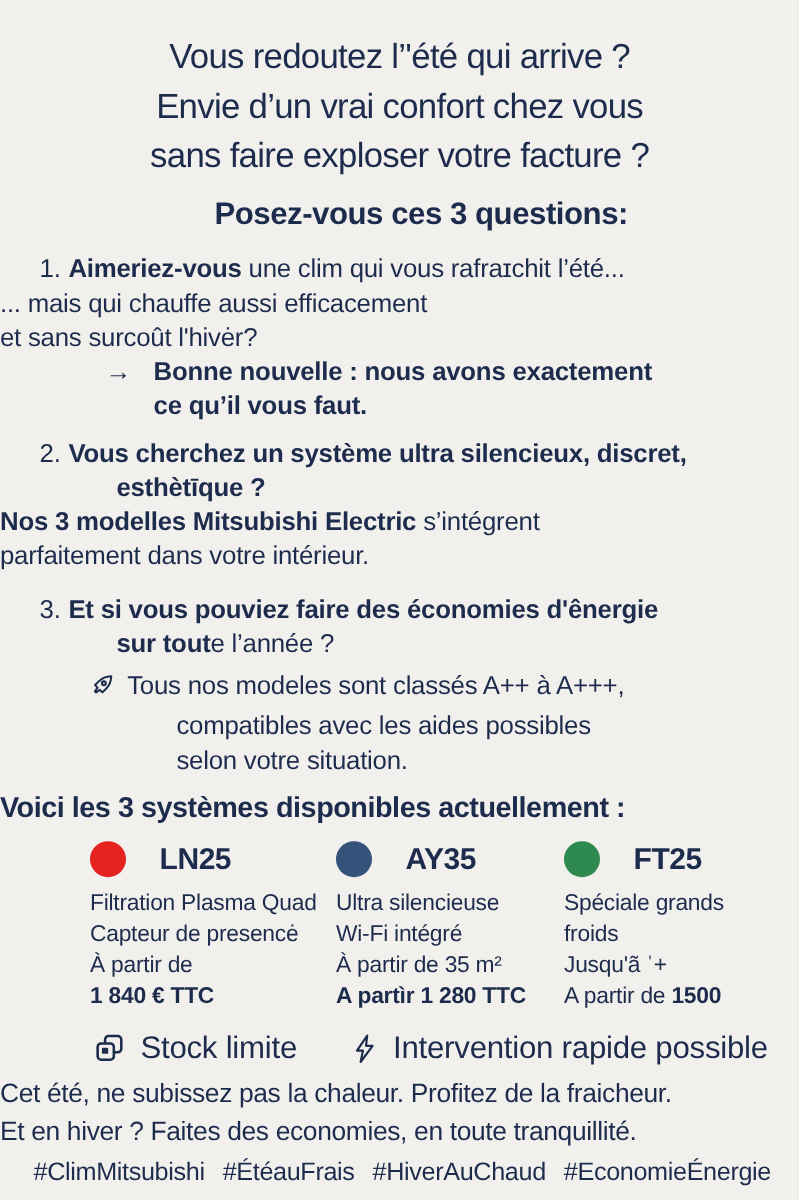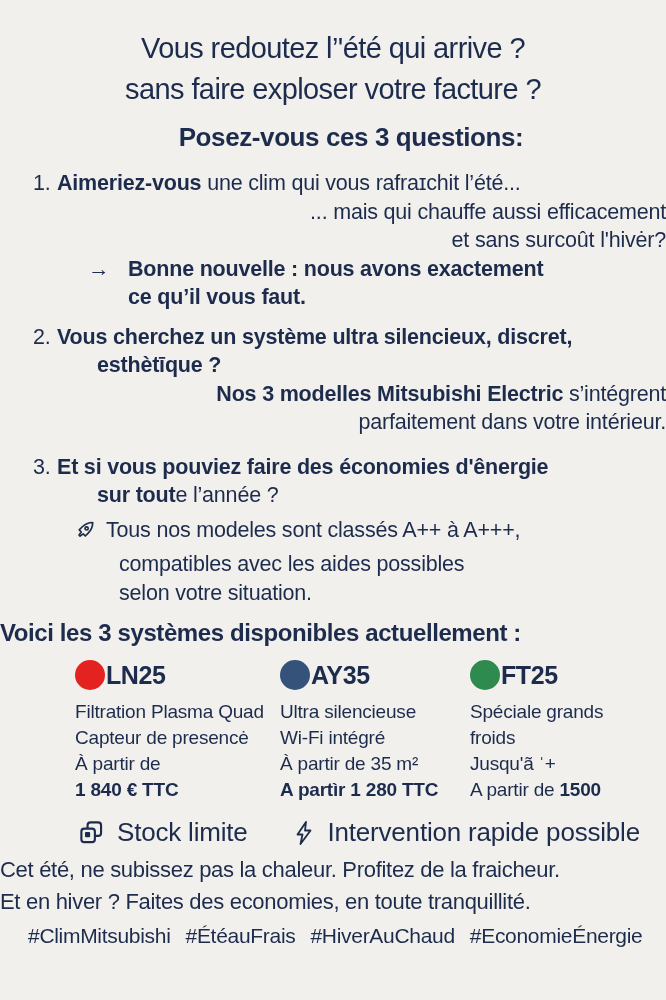--- a/index.html
+++ b/index.html
@@ -14,36 +14,36 @@
   .headline{margin-top:28px;text-align:center;font-weight:400;
     font-size:29px;line-height:41px;letter-spacing:-0.6px;}
   .subtitle{margin-top:12px;text-align:center;font-weight:700;font-size:26px;letter-spacing:-0.4px;padding-left:36px;}
 
   .qlist{margin-top:16px;font-size:21.5px;line-height:28.5px;}
   .qblock{margin-bottom:11px;}
   .q2block{margin-bottom:16px;}
   .row{display:flex;}
   .numrow{padding-left:33px;}
   .num{flex:none;width:24px;}
-  .ind-a{padding-left:115px;text-align:right;}
+  .ind-a{}
   .ind-txt{padding-left:57px;margin-left:40px;}
   .arrowrow{padding-left:88px;}
   .arrow{flex:none;width:40px;font-weight:700;}
   .ind-b{padding-left:128px;}
   .rocketrow{padding-left:72px;display:flex;align-items:flex-start;}
   .rocketrow .icon{flex:none;margin:3px 10px 0 0;}
-  .ind-c{padding-left:119px;}
+  .ind-c{padding-left:119px;margin-left:28px;}
   .b{font-weight:700;}
   .sb{font-weight:600;}
   .gap6{height:6px;}
 
   .systems-title{margin-top:12px;font-weight:700;font-size:24px;letter-spacing:-0.4px;}
 
   .products{margin-top:12px;padding-left:75px;display:grid;grid-template-columns:205px 190px 1fr;}
-  .prod-head{display:flex;align-items:center;gap:1px;height:32px;}
+  .prod-head{display:flex;align-items:center;gap:28px;height:32px;}
   .dot{flex:none;width:30px;height:30px;border-radius:50%;}
   .dot-red{background:#e42320;}
   .dot-blue{background:#35527b;}
   .dot-green{background:#2e8a4f;}
   .prod-name{font-weight:700;font-size:25px;letter-spacing:-0.4px;}
   .prod-lines{margin-top:8px;font-size:19px;line-height:26px;}
   .price{font-weight:700;}
 
   .badges{margin-top:14px;padding-left:78px;display:flex;align-items:center;gap:44px;font-size:26px;}
   .badge{display:flex;align-items:center;gap:12px;}
@@ -53,20 +53,21 @@
 
   .hashtags{margin-top:6px;padding-left:28px;font-size:21px;display:flex;gap:15px;white-space:nowrap;letter-spacing:-0.3px;}
 </style>
 </head>
 <body>
 
 <div class="page">
 
   <div class="headline">
     <div>Vous redoutez l’'été qui arrive ?</div>
+    <div>Envie d’un vrai confort chez vous</div>
     <div>sans faire exploser votre facture ?</div>
   </div>
 
   <div class="subtitle">Posez-vous ces 3 questions:</div>
 
   <div class="qlist">
 
     <div class="qblock">
       <div class="row numrow">
         <span class="num">1.</span>

